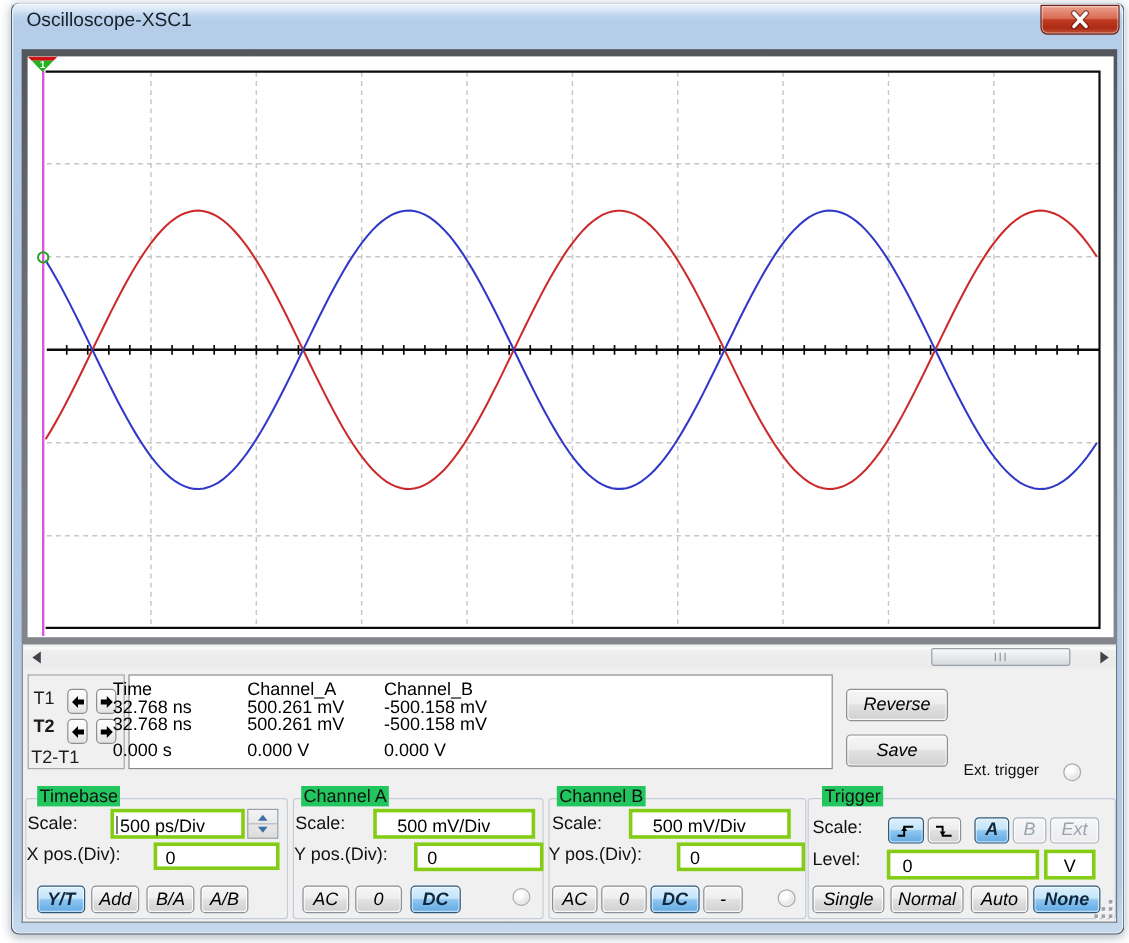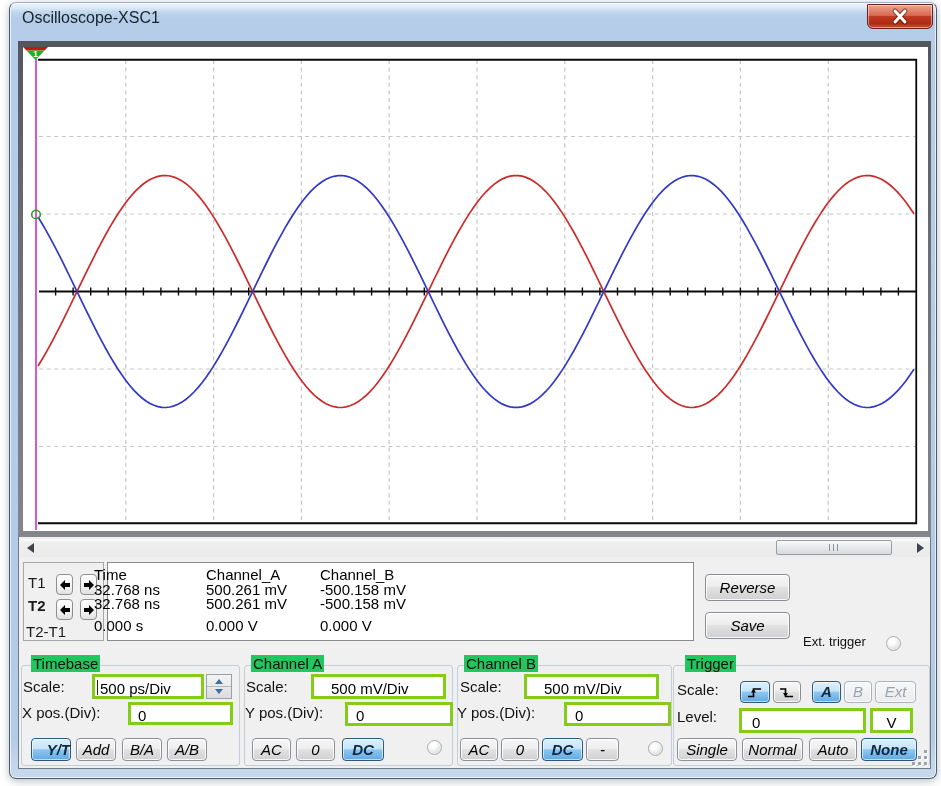--- a/index.html
+++ b/index.html
@@ -139,21 +139,21 @@
   <div class="abs lab" style="left:23px;top:678px;">Scale:</div>
   <div class="abs inp" style="left:92px;top:674px;width:112px;height:25px;line-height:23px;padding-left:5px;">500 ps/Div</div>
     <div class="abs" style="left:97px;top:680px;width:1px;height:15px;background:#222;"></div>
   <div class="abs" id="spin">
       <span class="spup"></span>
       <span class="spdn"></span>
       <span class="mid"></span>
     </div>
   <div class="abs lab" style="left:22px;top:704px;">X pos.(Div):</div>
   <div class="abs inp" style="left:128px;top:702px;width:105px;height:23px;line-height:21px;padding-left:7px;">0</div>
-  <div class="abs btn bblue" style="left:31px;top:738px;width:40px;height:23px;line-height:21px;text-align:right;">Y/T</div>
+  <div class="abs btn bblue" style="left:31px;top:738px;width:40px;height:23px;line-height:21px;">Y/T</div>
   <div class="abs btn" style="left:76px;top:738px;width:40px;height:23px;line-height:21px;">Add</div>
   <div class="abs btn" style="left:122px;top:738px;width:40px;height:23px;line-height:21px;">B/A</div>
   <div class="abs btn" style="left:167px;top:738px;width:40px;height:23px;line-height:21px;">A/B</div>
 
   <div class="abs lab" style="left:246px;top:678px;">Scale:</div>
   <div class="abs inp" style="left:311px;top:674px;width:135px;height:25px;line-height:23px;padding-left:17px;">500 mV/Div</div>
   <div class="abs lab" style="left:245px;top:704px;">Y pos.(Div):</div>
   <div class="abs inp" style="left:345px;top:702px;width:108px;height:24px;line-height:22px;padding-left:8px;">0</div>
   <div class="abs btn" style="left:252px;top:738px;width:39px;height:23px;line-height:21px;">AC</div>
   <div class="abs btn" style="left:296px;top:738px;width:39px;height:23px;line-height:21px;">0</div>

